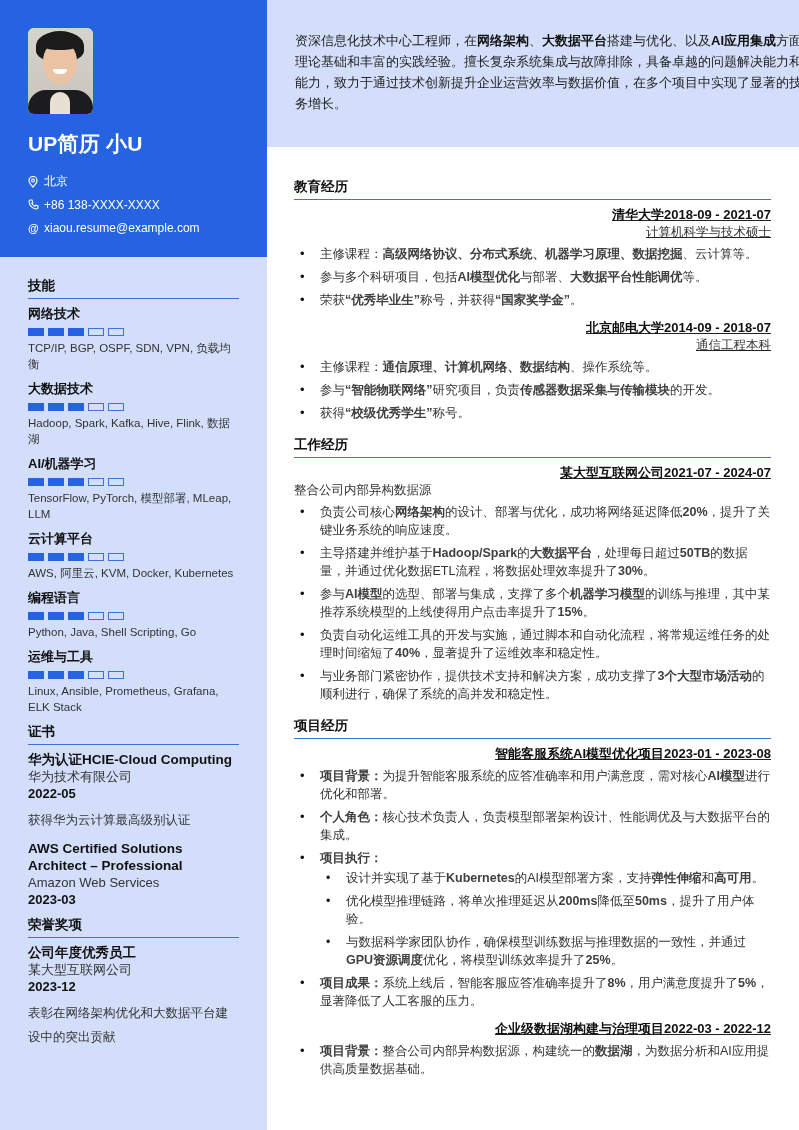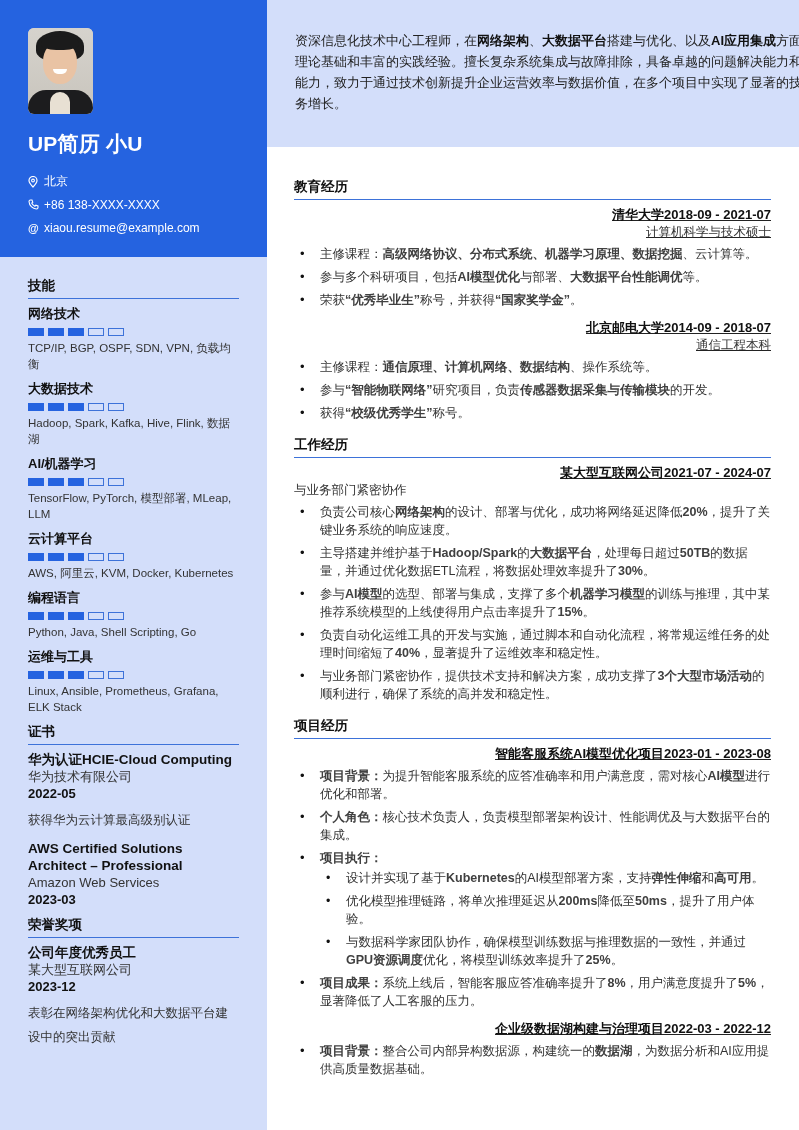--- a/index.html
+++ b/index.html
@@ -233,21 +233,21 @@
       </div>
   </div>
   <div class="section">
     <div class="sec-title">工作经历</div>
     <div id="work-list">
         <div class="entry">
           <div class="entry-row">
             <span class="entry-title">某大型互联网公司</span>
             <span class="entry-date">2021-07 - 2024-07</span>
           </div>
-          <div class="entry-sub">与业务部门紧密协作</div>
+          <div class="entry-sub">整合公司内部异构数据源</div>
           <ul class="bullets">
             <li><span>负责公司核心</span><b>网络架构</b><span>的设计、部署与优化，成功将网络延迟降低</span><b>20%</b><span>，提升了关键业务系统的响应速度。</span></li>
             <li><span>主导搭建并维护基于</span><b>Hadoop/Spark</b><span>的</span><b>大数据平台</b><span>，处理每日超过</span><b>50TB</b><span>的数据量，并通过优化数据ETL流程，将数据处理效率提升了</span><b>30%</b><span>。</span></li>
             <li><span>参与</span><b>AI模型</b><span>的选型、部署与集成，支撑了多个</span><b>机器学习模型</b><span>的训练与推理，其中某推荐系统模型的上线使得用户点击率提升了</span><b>15%</b><span>。</span></li>
             <li><span>负责自动化运维工具的开发与实施，通过脚本和自动化流程，将常规运维任务的处理时间缩短了</span><b>40%</b><span>，显著提升了运维效率和稳定性。</span></li>
             <li><span>与业务部门紧密协作，提供技术支持和解决方案，成功支撑了</span><b>3个大型市场活动</b><span>的顺利进行，确保了系统的高并发和稳定性。</span></li>
           </ul>
         </div>
       </div>
   </div>

